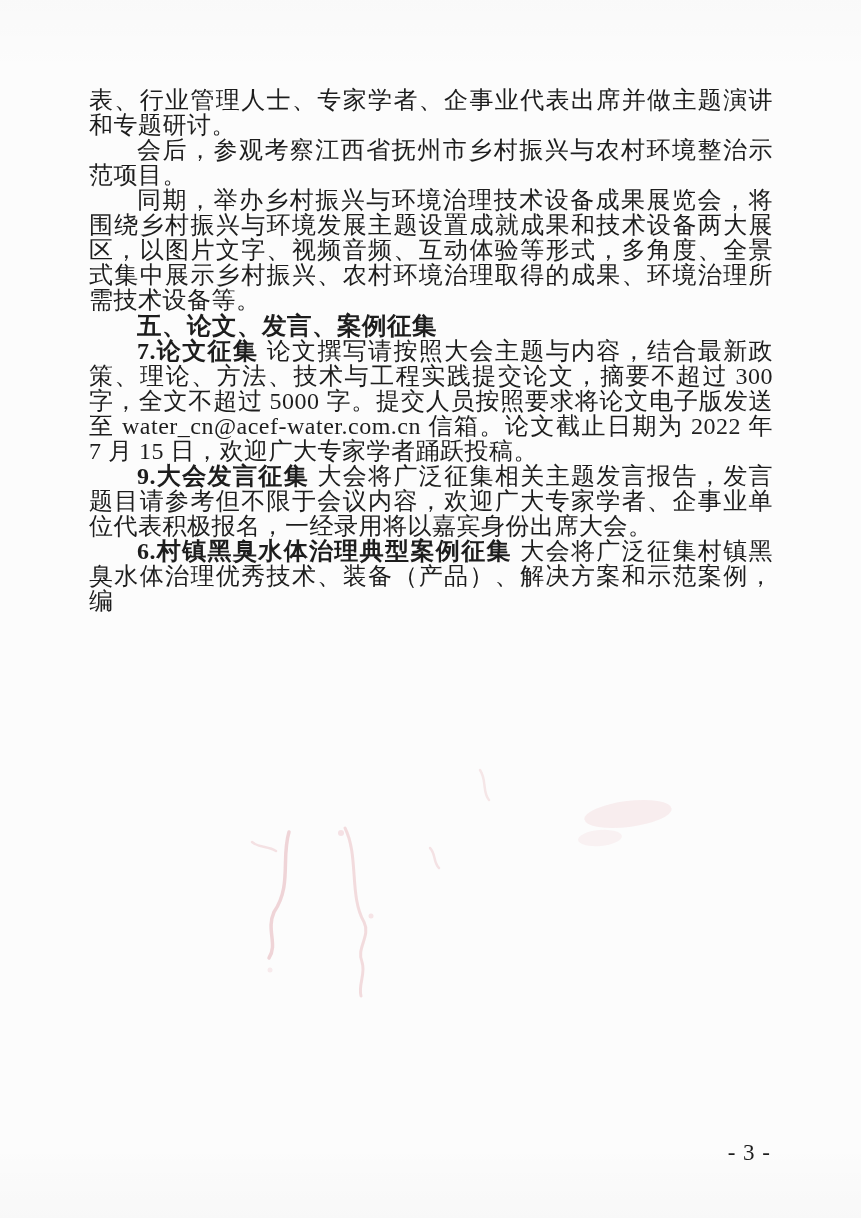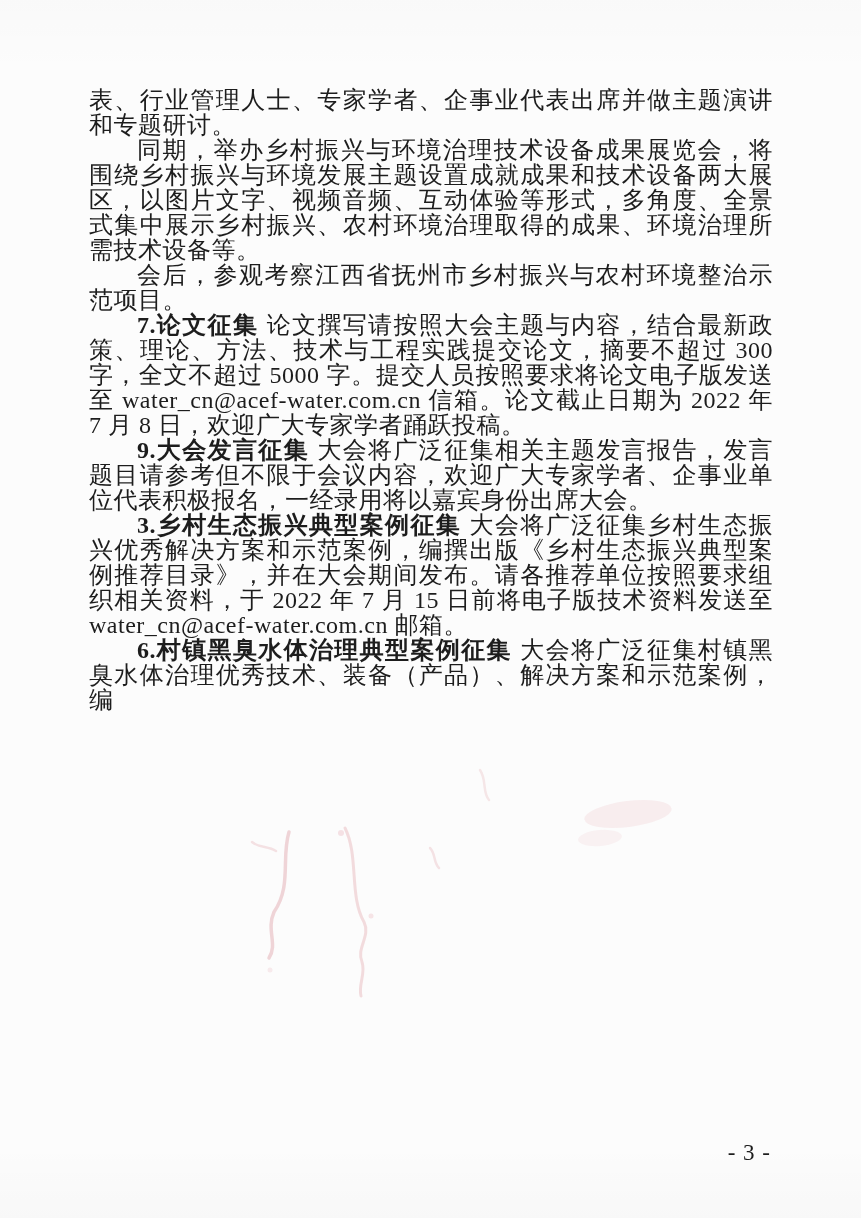--- a/index.html
+++ b/index.html
@@ -46,25 +46,25 @@
     pointer-events:none;
   }
 </style>
 </head>
 <body>
 
 <div class="page">
 
   <div class="doc">
       <p class="body"><span>表、行业管理人士、专家学者、企事业代表出席并做主题演讲和专题研讨。</span></p>
+      <p class="body indent"><span>会后，参观考察江西省抚州市乡村振兴与农村环境整治示范项目。</span></p>
       <p class="body indent"><span>同期，举办乡村振兴与环境治理技术设备成果展览会，将围绕乡村振兴与环境发展主题设置成就成果和技术设备两大展区，以图片文字、视频音频、互动体验等形式，多角度、全景式集中展示乡村振兴、农村环境治理取得的成果、环境治理所需技术设备等。</span></p>
-      <p class="body indent"><span>会后，参观考察江西省抚州市乡村振兴与农村环境整治示范项目。</span></p>
-      <p class="body indent"><span class="b">7.论文征集</span><span>论文撰写请按照大会主题与内容，结合最新政策、理论、方法、技术与工程实践提交论文，摘要不超过 300 字，全文不超过 5000 字。提交人员按照要求将论文电子版发送至 water_cn@acef-water.com.cn 信箱。论文截止日期为 2022 年 7 月 8 日，欢迎广大专家学者踊跃投稿。</span></p>
+      <p class="heading indent"><span class="b">五、论文、发言、案例征集</span></p>
+      <p class="body indent"><span class="b">7.论文征集</span><span>论文撰写请按照大会主题与内容，结合最新政策、理论、方法、技术与工程实践提交论文，摘要不超过 300 字，全文不超过 5000 字。提交人员按照要求将论文电子版发送至 water_cn@acef-water.com.cn 信箱。论文截止日期为 2022 年 7 月 15 日，欢迎广大专家学者踊跃投稿。</span></p>
       <p class="body indent"><span class="b">9.大会发言征集</span><span>大会将广泛征集相关主题发言报告，发言题目请参考但不限于会议内容，欢迎广大专家学者、企事业单位代表积极报名，一经录用将以嘉宾身份出席大会。</span></p>
-      <p class="body indent"><span class="b">3.乡村生态振兴典型案例征集</span><span>大会将广泛征集乡村生态振兴优秀解决方案和示范案例，编撰出版《乡村生态振兴典型案例推荐目录》，并在大会期间发布。请各推荐单位按照要求组织相关资料，于 2022 年 7 月 15 日前将电子版技术资料发送至 water_cn@acef-water.com.cn 邮箱。</span></p>
       <p class="body indent"><span class="b">6.村镇黑臭水体治理典型案例征集</span><span>大会将广泛征集村镇黑臭水体治理优秀技术、装备（产品）、解决方案和示范案例，编</span></p>
     </div>
 
   <svg class="bleed" viewBox="0 0 861 1218" xmlns="http://www.w3.org/2000/svg">
     <g stroke="#c64a55" fill="none" stroke-linecap="round">
       <path d="M289,832 C281,858 292,886 274,912 C266,930 278,944 269,958" stroke-width="3.5" opacity="0.22"></path>
       <path d="M345,828 C359,856 349,896 364,922 C371,936 356,948 362,962 C366,974 358,984 361,996" stroke-width="3" opacity="0.18"></path>
       <path d="M252,842 C259,848 268,846 276,851" stroke-width="2.5" opacity="0.15"></path>
       <path d="M430,848 C436,854 433,862 439,868" stroke-width="2.5" opacity="0.14"></path>
       <path d="M480,770 C487,780 482,792 489,800" stroke-width="2.5" opacity="0.12"></path>

